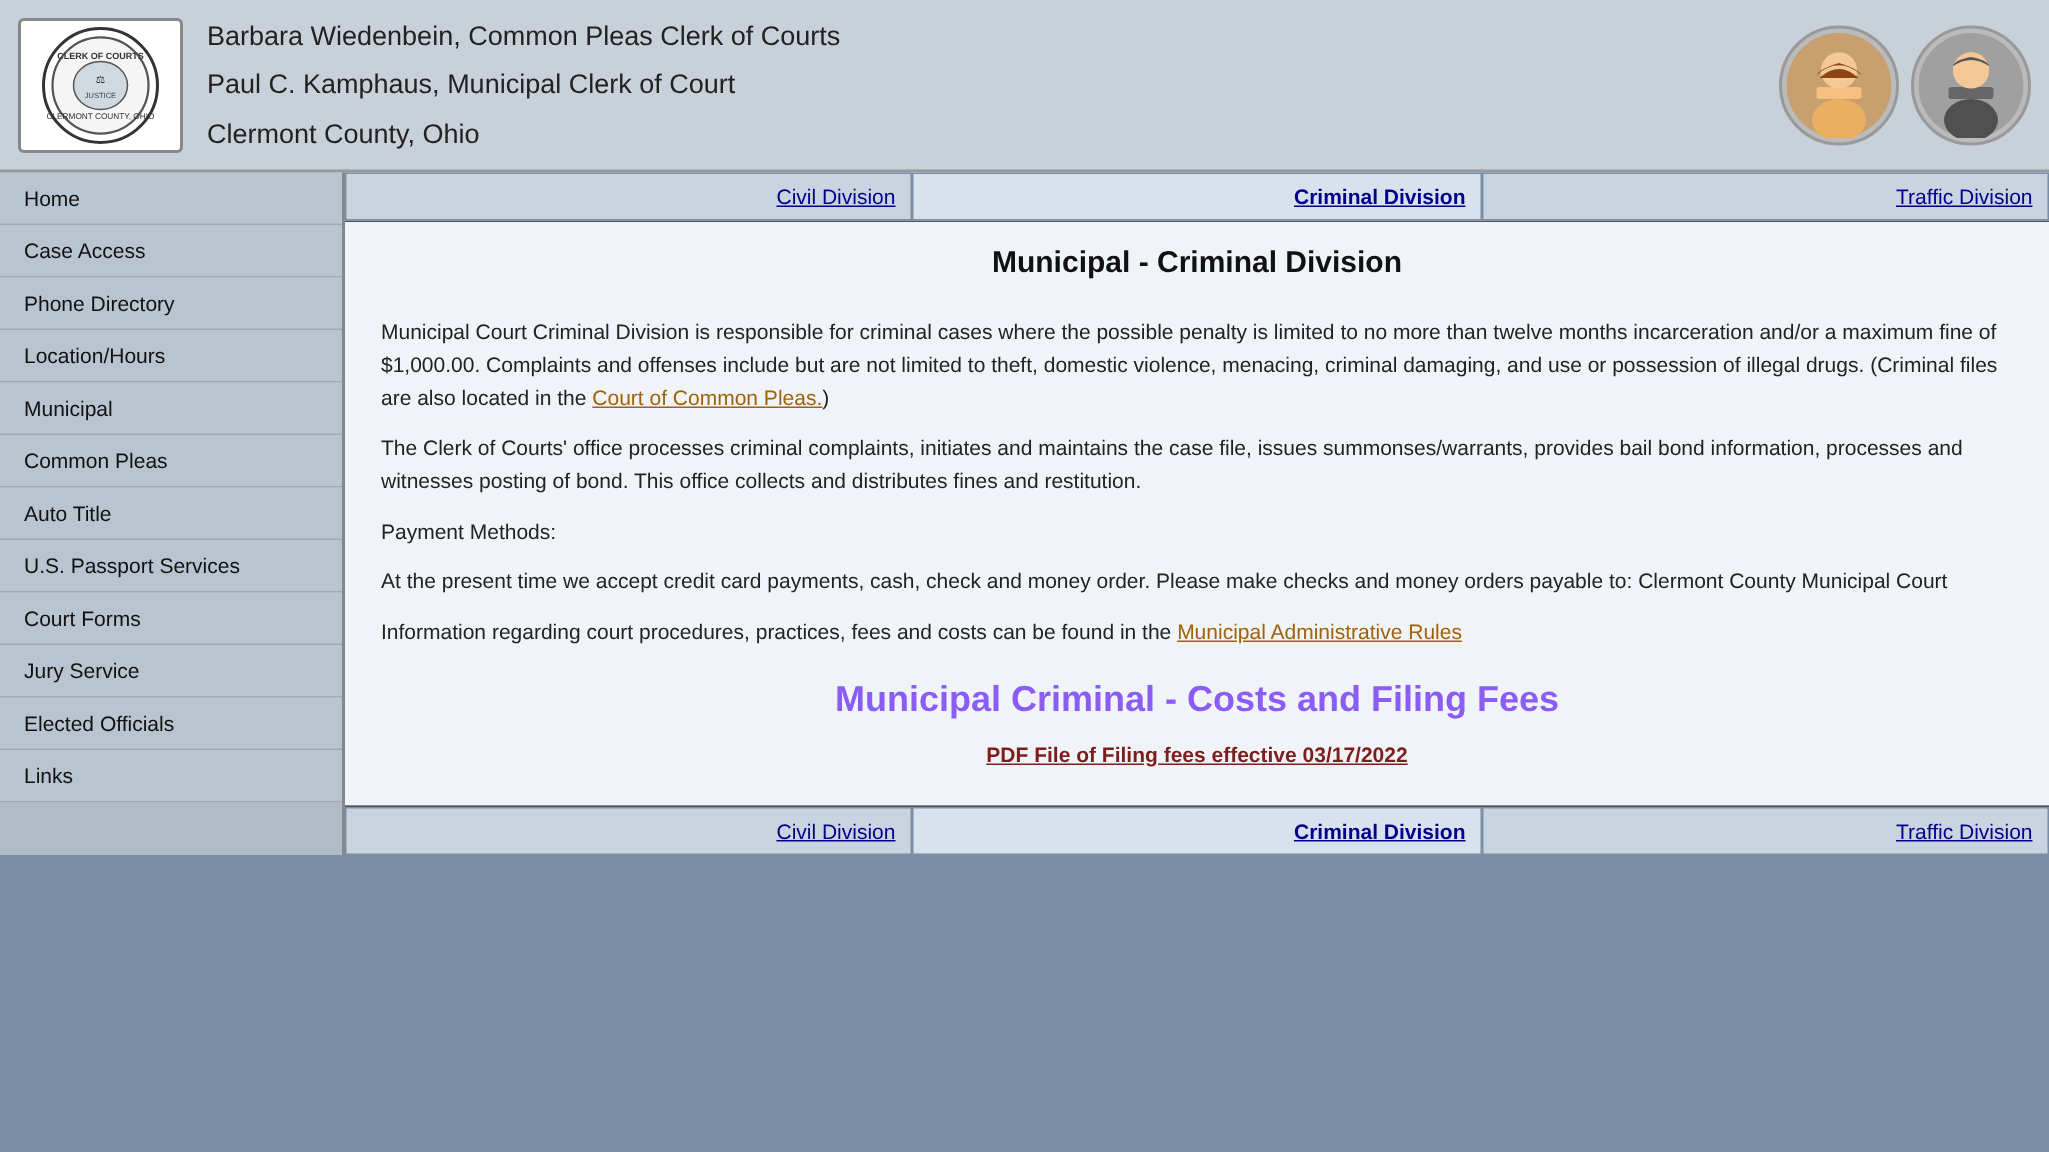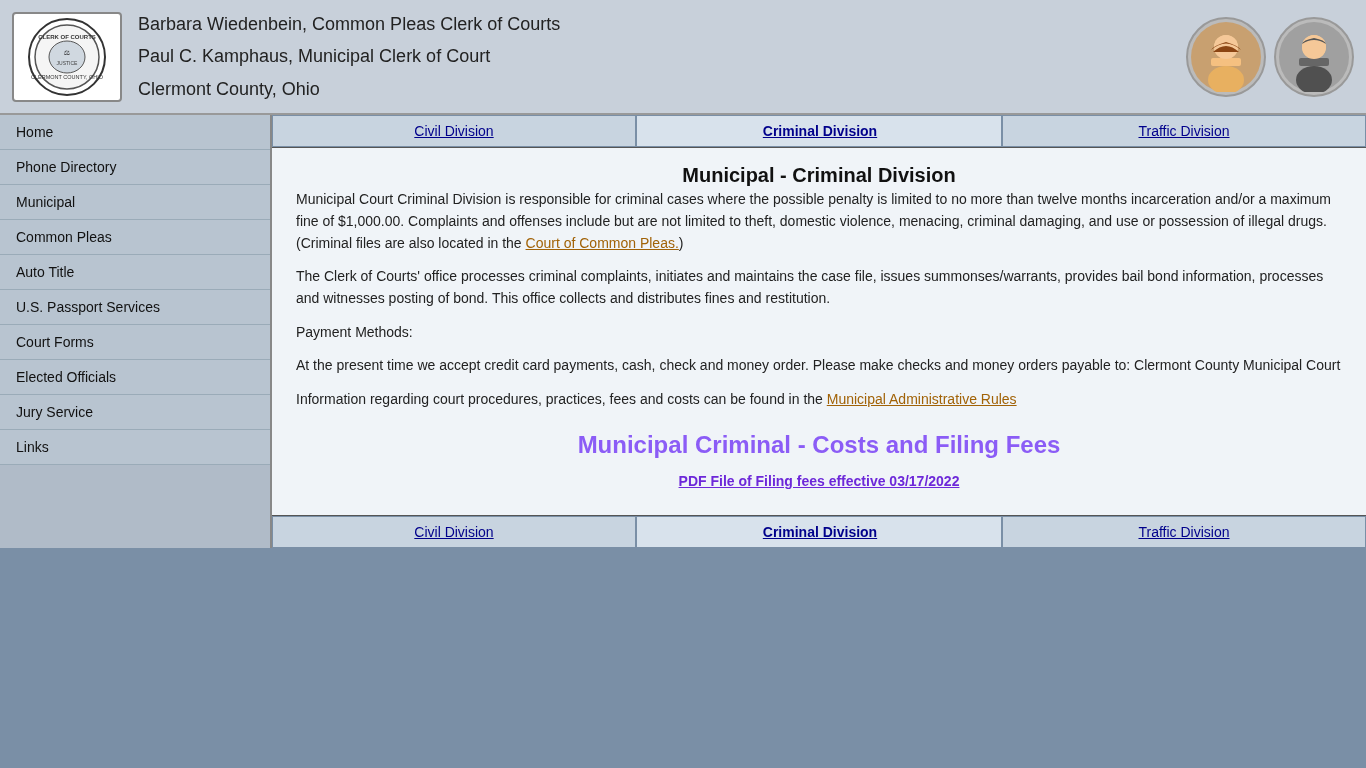--- a/index.html
+++ b/index.html
@@ -58,21 +58,21 @@
     }
     .official-photo svg {
       width: 70px;
       height: 70px;
     }
     #main-layout {
       display: flex;
       width: 100%;
     }
     #sidebar {
-      width: 272px;
+      width: 230px;
       flex-shrink: 0;
       background-color: #b0bbc8;
       border-right: 2px solid #888;
     }
     #sidebar a, #sidebar .nav-item {
       display: block;
       padding: 9px 16px;
       color: #111;
       text-decoration: none;
       border-bottom: 1px solid #9aabb8;
@@ -85,21 +85,21 @@
       background-color: #e8edf2;
       padding: 0;
     }
     #tabs-top, #tabs-bottom {
       display: flex;
       background-color: #7a8fa6;
       border-bottom: 1px solid #555;
     }
     .tab-item {
       flex: 1;
-      text-align: center;
+      text-align: right;
       padding: 7px 10px;
       background-color: #c8d4e0;
       border: 1px solid #7a8fa6;
       color: #00008b;
       text-decoration: underline;
       cursor: pointer;
       font-size: 14px;
     }
     .tab-item.active {
       background-color: #d8e2ec;
@@ -107,21 +107,21 @@
       padding-left: 12px;
     }
     #main-content {
       padding: 16px 24px;
       background-color: #f0f4f8;
     }
     #main-content h2 {
       font-size: 20px;
       font-weight: bold;
       text-align: center;
-      margin-bottom: 2px;
+      margin-bottom: 24px;
       color: #111;
     }
     #main-content h3 {
       font-size: 24px;
       font-weight: bold;
       text-align: center;
       margin: 20px 0 14px 0;
       color: #8b5cf6;
     }
     #main-content p {
@@ -134,21 +134,21 @@
     }
     #main-content a {
       color: #a16207;
       text-decoration: underline;
     }
     #pdf-link {
       text-align: center;
       margin: 10px 0;
     }
     #pdf-link a {
-      color: #6d28d9;
+      color: #7f1d1d;
       text-decoration: underline;
       font-weight: bold;
       font-size: 14px;
     }
     #tabs-bottom {
       border-top: 1px solid #555;
       border-bottom: none;
     }
     #sidebar-footer {
       background-color: #b0bbc8;
@@ -197,28 +197,30 @@
         <path d="M23 22 Q35 14 47 22 Q46 18 35 16 Q24 18 23 22Z" fill="#555"></path>
       </svg>
     </div>
   </div>
 </div>
 
 <div id="main-layout">
 
   <div id="sidebar">
     <a>Home</a>
+    <a>Case Access</a>
     <a>Phone Directory</a>
+    <a>Location/Hours</a>
     <a>Municipal</a>
     <a>Common Pleas</a>
     <a>Auto Title</a>
     <a>U.S. Passport Services</a>
     <a>Court Forms</a>
+    <a>Jury Service</a>
     <a>Elected Officials</a>
-    <a>Jury Service</a>
     <a>Links</a>
     <div id="sidebar-footer"></div>
   </div>
 
   <div id="content-area">
 
     <div id="tabs-top">
       <div class="tab-item">Civil Division</div>
       <div class="tab-item active">Criminal Division</div>
       <div class="tab-item">Traffic Division</div>

